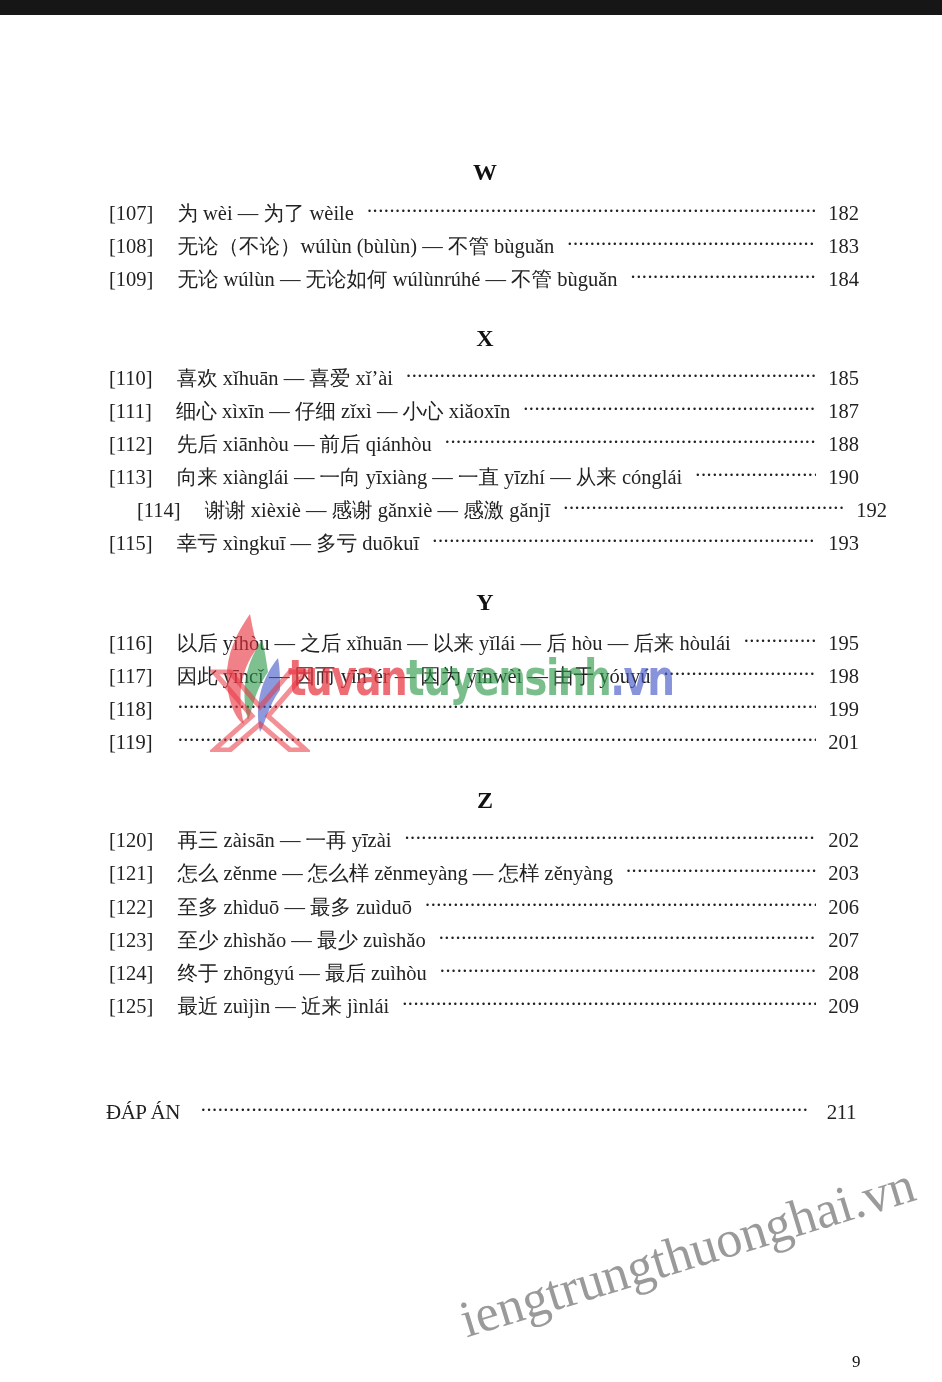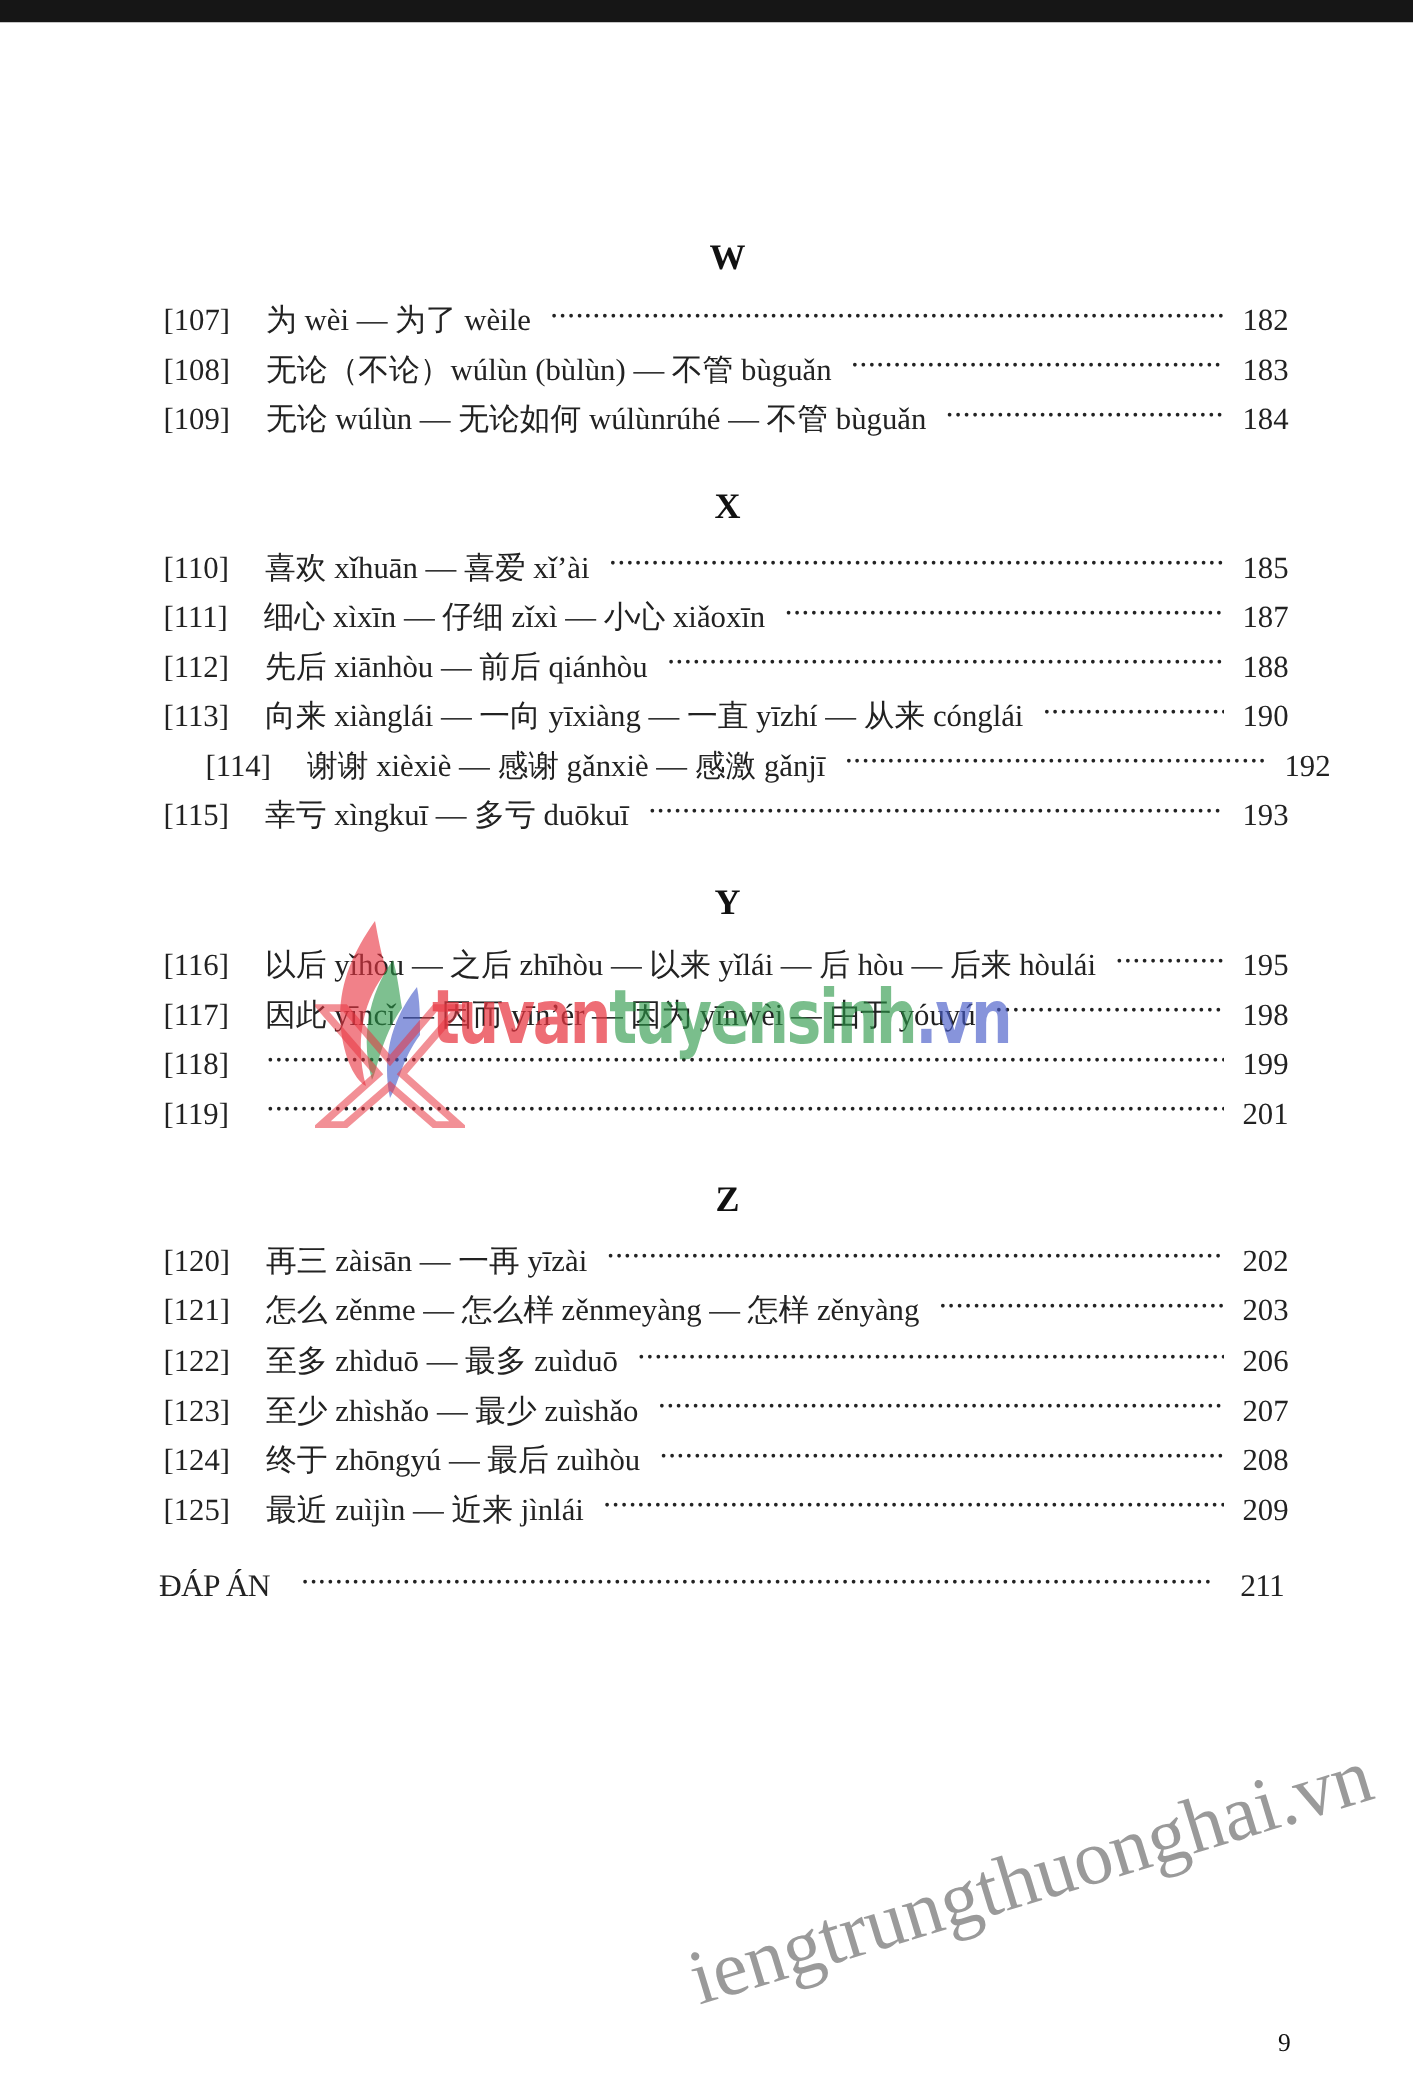--- a/index.html
+++ b/index.html
@@ -74,21 +74,21 @@
       line-height: 1;
       font-size: 20.5px;
       white-space: nowrap;
     }
     .toc-page {
       flex: 0 0 auto;
     }
     .answer-entry {
       position: absolute;
       left: 106px;
-      top: 1036px;
+      top: 1091px;
       width: 750px;
       height: 28px;
       display: flex;
       align-items: baseline;
       font-family: "Liberation Sans Narrow", "Liberation Serif", serif;
       font-size: 21px;
       line-height: 28px;
       white-space: nowrap;
       letter-spacing: -0.5px;
       gap: 20px;
@@ -201,21 +201,21 @@
   <span class="toc-num">[115]</span>
   <span class="toc-title">幸亏 xìngkuī — 多亏 duōkuī </span>
   <span class="toc-leader"></span>
   <span class="toc-page">193</span>
 </div>
 
 <div class="section-heading" style="top:588px;">Y</div>
 
 <div class="toc-entry" style="top:622px;">
   <span class="toc-num">[116]</span>
-  <span class="toc-title">以后 yǐhòu — 之后 zhīhòu — 以来 yǐlái — 后 hòu — 后来 hòulái</span>
+  <span class="toc-title">以后 yǐhòu — 之后 xǐhuān — 以来 yǐlái — 后 hòu — 后来 hòulái</span>
   <span class="toc-leader"></span>
   <span class="toc-page">195</span>
 </div>
 <div class="toc-entry" style="top:655px;">
   <span class="toc-num">[117]</span>
   <span class="toc-title">因此 yīncǐ — 因而 yīn’ér — 因为 yīnwèi — 由于 yóuyú </span>
   <span class="toc-leader"></span>
   <span class="toc-page">198</span>
 </div>
 <div class="toc-entry" style="top:688px;">

